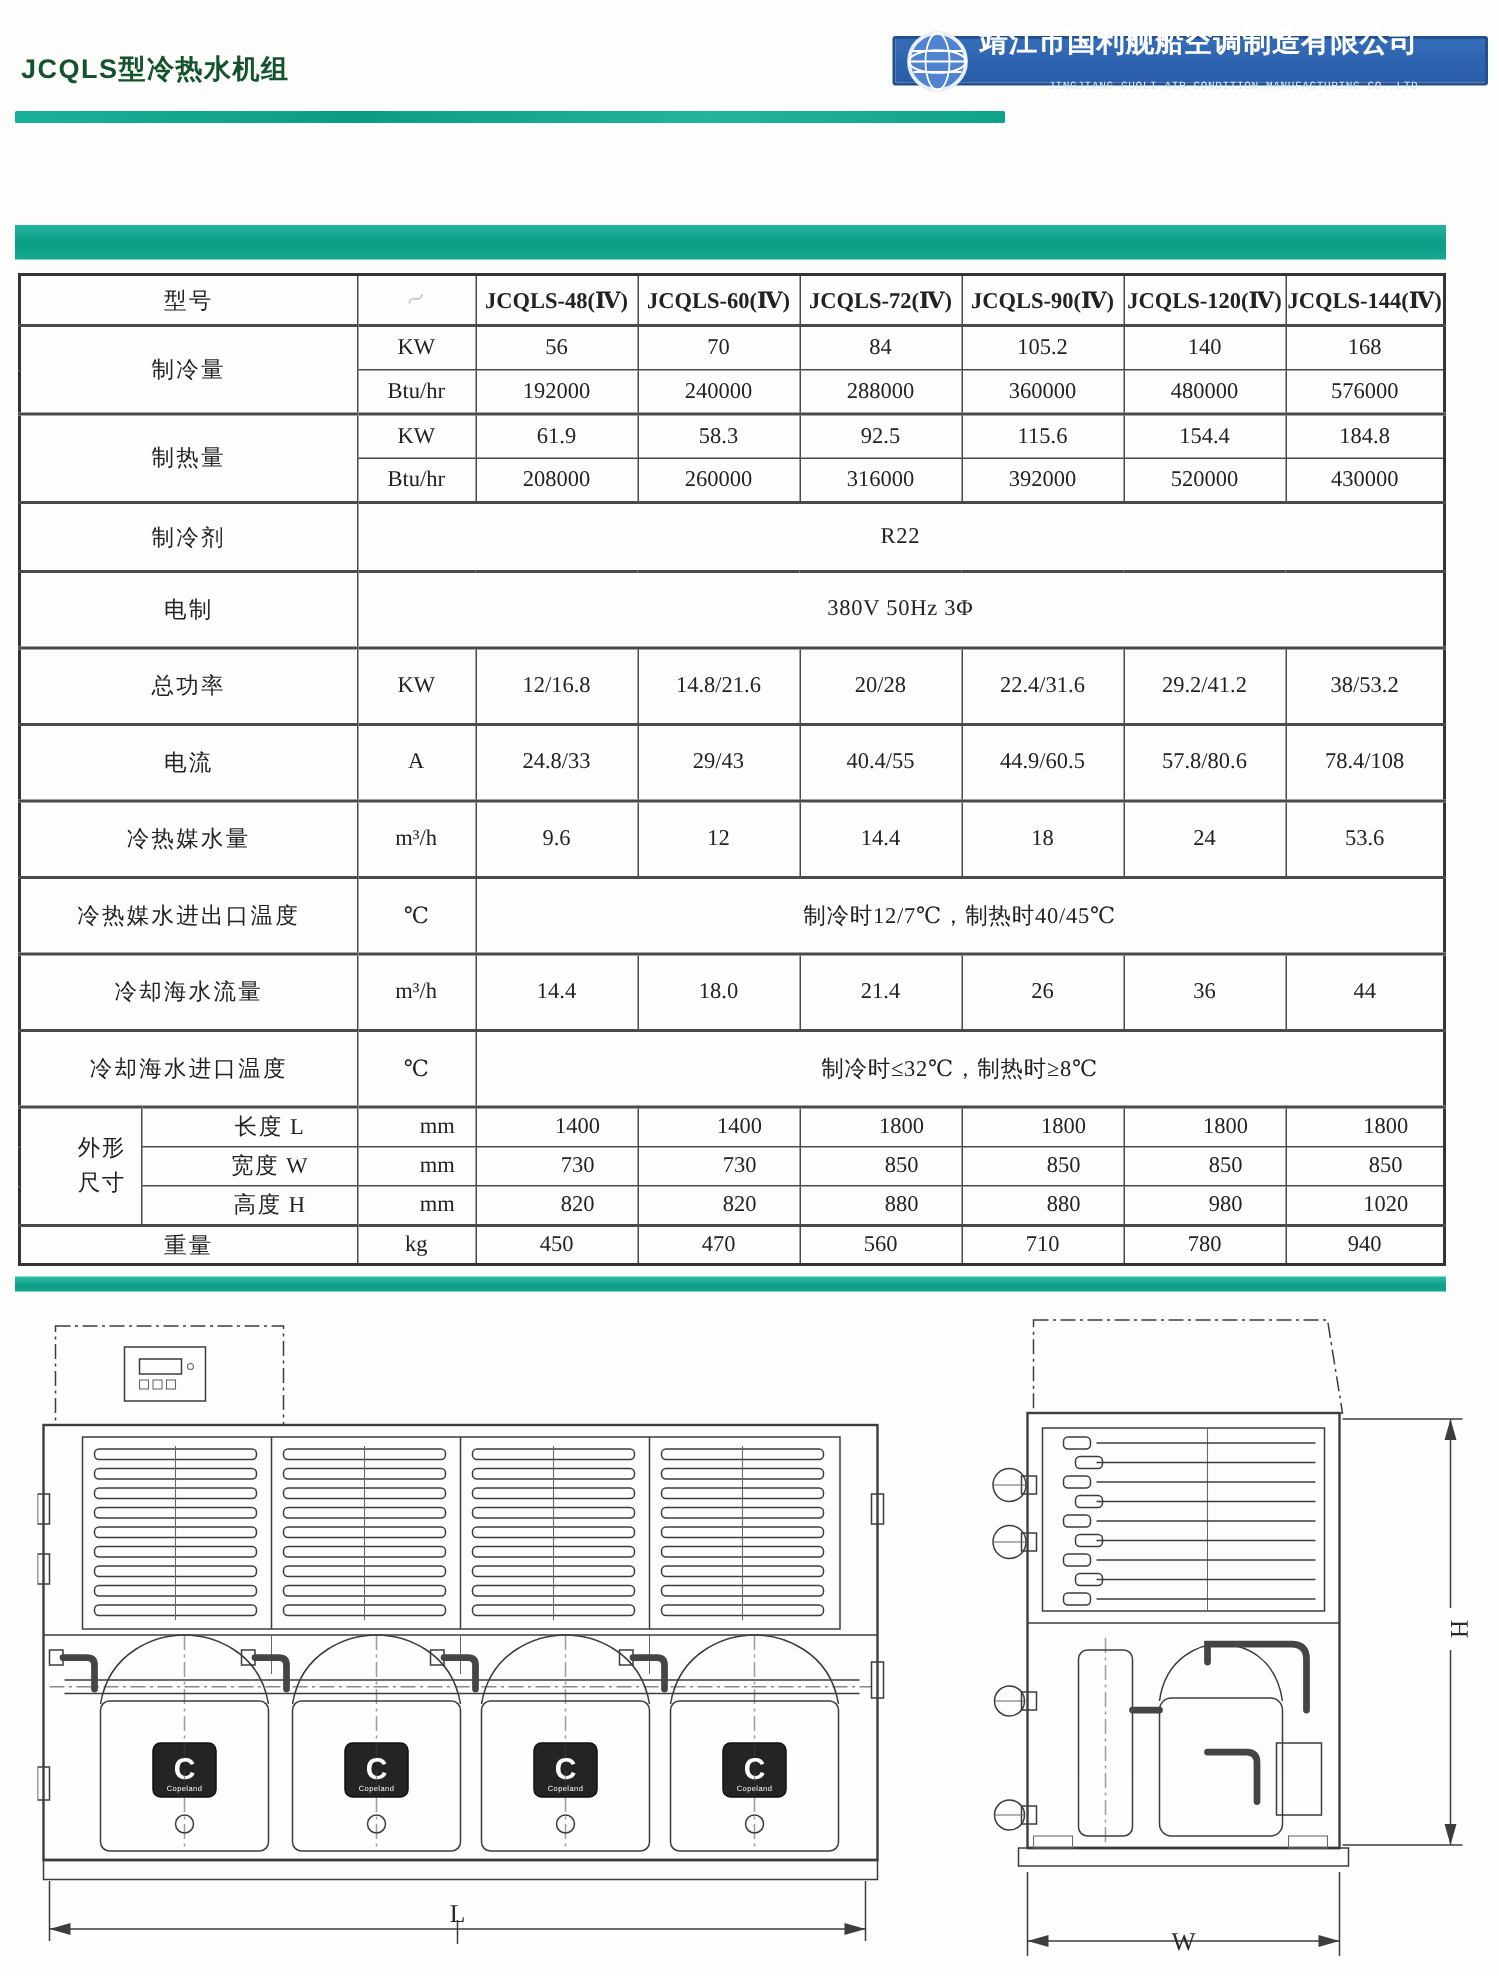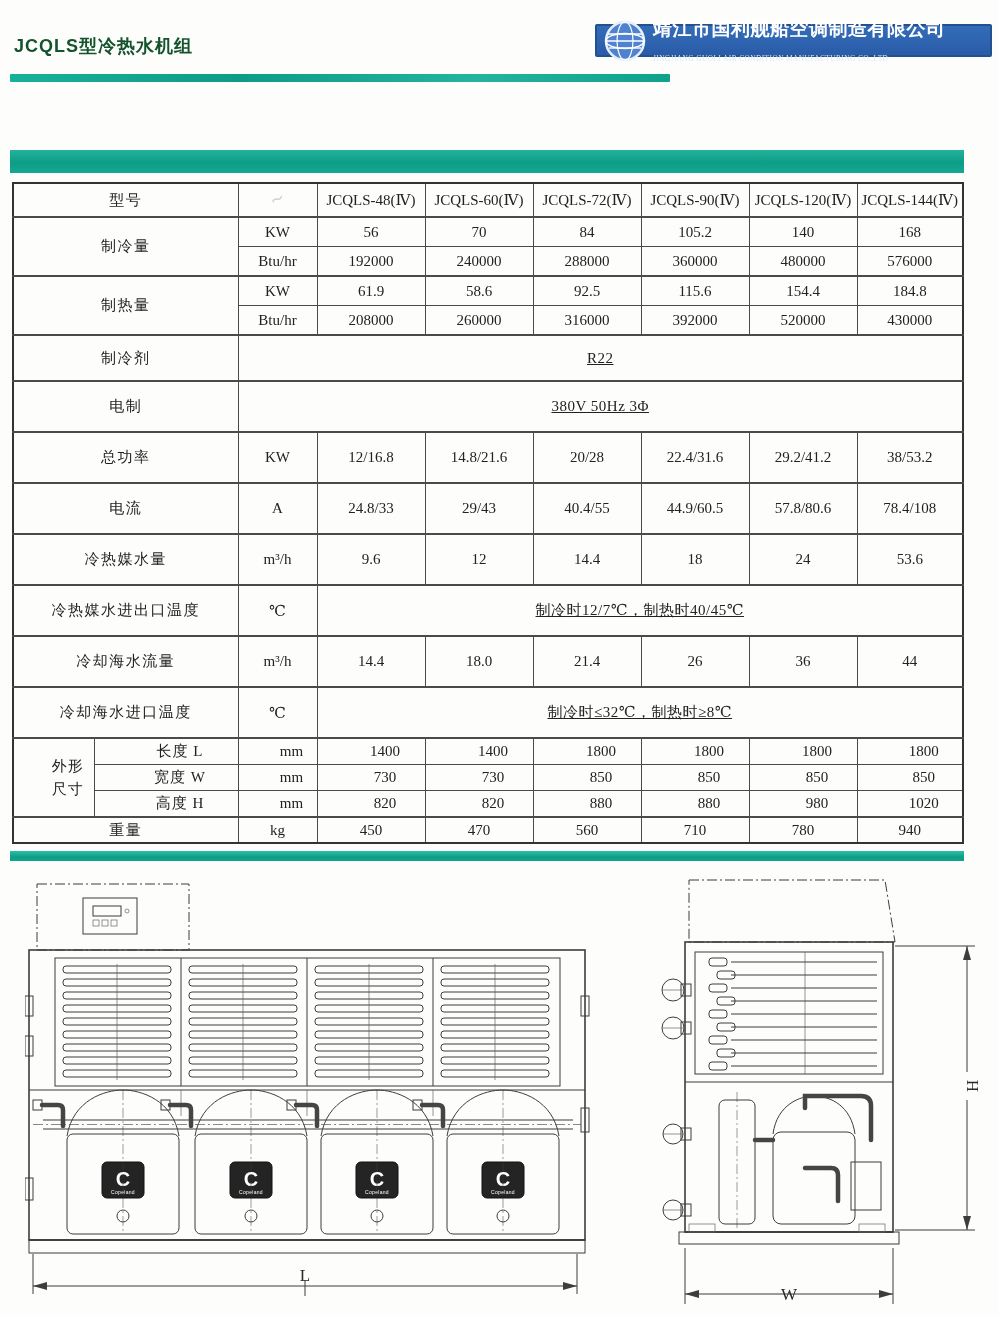--- a/index.html
+++ b/index.html
@@ -25,22 +25,22 @@
     background:linear-gradient(180deg,#336cb8,#2a5ca8);
     border:2px solid #23508f;border-radius:2px;
     display:flex;align-items:center;box-sizing:border-box;padding:2px 6px 2px 6px;
   }
   .banner .texts{display:flex;flex-direction:column;margin-left:6px;line-height:1.05;}
   .banner .cn{
     font-family:"Liberation Sans","DejaVu Sans",sans-serif;
     font-weight:bold;font-size:19px;color:#fff;letter-spacing:0.5px;white-space:nowrap;
   }
   .banner .en{
-    font-family:Liberation Serif, serif;
-    font-size:7.4px;color:#dce8fa;letter-spacing:0.4px;margin-top:16px;white-space:nowrap;
+    font-family:Liberation Mono, monospace;
+    font-size:7.4px;color:#dce8fa;letter-spacing:0.4px;margin-top:16px;white-space:nowrap;text-align:right;
   }
   
   .bar-top{
     position:absolute;left:10px;top:150px;width:954px;height:23px;
     background:linear-gradient(180deg,#23b39c,#0d9d85 55%,#16a892);
   }
   .bar-bottom{
     position:absolute;left:10px;top:851px;width:954px;height:10px;
     background:linear-gradient(180deg,#2cc0a9,#0d9d85 60%,#12a38c);
   }
@@ -54,23 +54,23 @@
   table.spec td{
     border:1px solid #4a4a4a;
     text-align:center;vertical-align:middle;
     font-size:15px;color:#222;padding:0;
     overflow:hidden;white-space:nowrap;
   }
   td.lbl{text-align:left;padding-left:28px;letter-spacing:1.5px;font-size:15.5px;border-right-width:2px;margin-left:21px;}
   td.lbl2{letter-spacing:1px;font-size:15.5px;line-height:1.5;}
   td.dimname{font-size:15px;letter-spacing:1px;border-right-width:2px;}
   td.unit{font-size:14.5px;}
-  td.mh{font-size:12.3px;}
+  td.mh{font-size:12.3px;font-weight:bold;}
   td.v{font-size:15px;}
-  td.span{font-size:15px;letter-spacing:0.5px;text-decoration:underline;}
+  td.span{font-size:15px;letter-spacing:0.5px;}
   td.bias{padding-right:210px;}
   tr.rh td{height:32px;border-bottom-width:2px;}
   tr.r30 td{height:28px;}
   tr.r46 td{height:44px;text-align:center;}
   tr.r51 td{height:49px;}
   tr.r27 td{height:25px;padding-left:28px;}
   tr.r26 td{height:24px;}
   tr.gtop td{border-top-width:2px;}
   .smudge{
     display:inline-block;transform:rotate(-28deg);opacity:0.35;color:#777;
@@ -156,21 +156,21 @@
     <td class="v">288000</td>
     <td class="v">360000</td>
     <td class="v">480000</td>
     <td class="v">576000</td>
   </tr>
 
   <tr class="r30 gtop">
     <td class="lbl" colspan="2" rowspan="2">制热量</td>
     <td class="unit">KW</td>
     <td class="v">61.9</td>
-    <td class="v">58.6</td>
+    <td class="v">58.3</td>
     <td class="v">92.5</td>
     <td class="v">115.6</td>
     <td class="v">154.4</td>
     <td class="v">184.8</td>
   </tr>
   <tr class="r30">
     <td class="unit">Btu/hr</td>
     <td class="v">208000</td>
     <td class="v">260000</td>
     <td class="v">316000</td>

